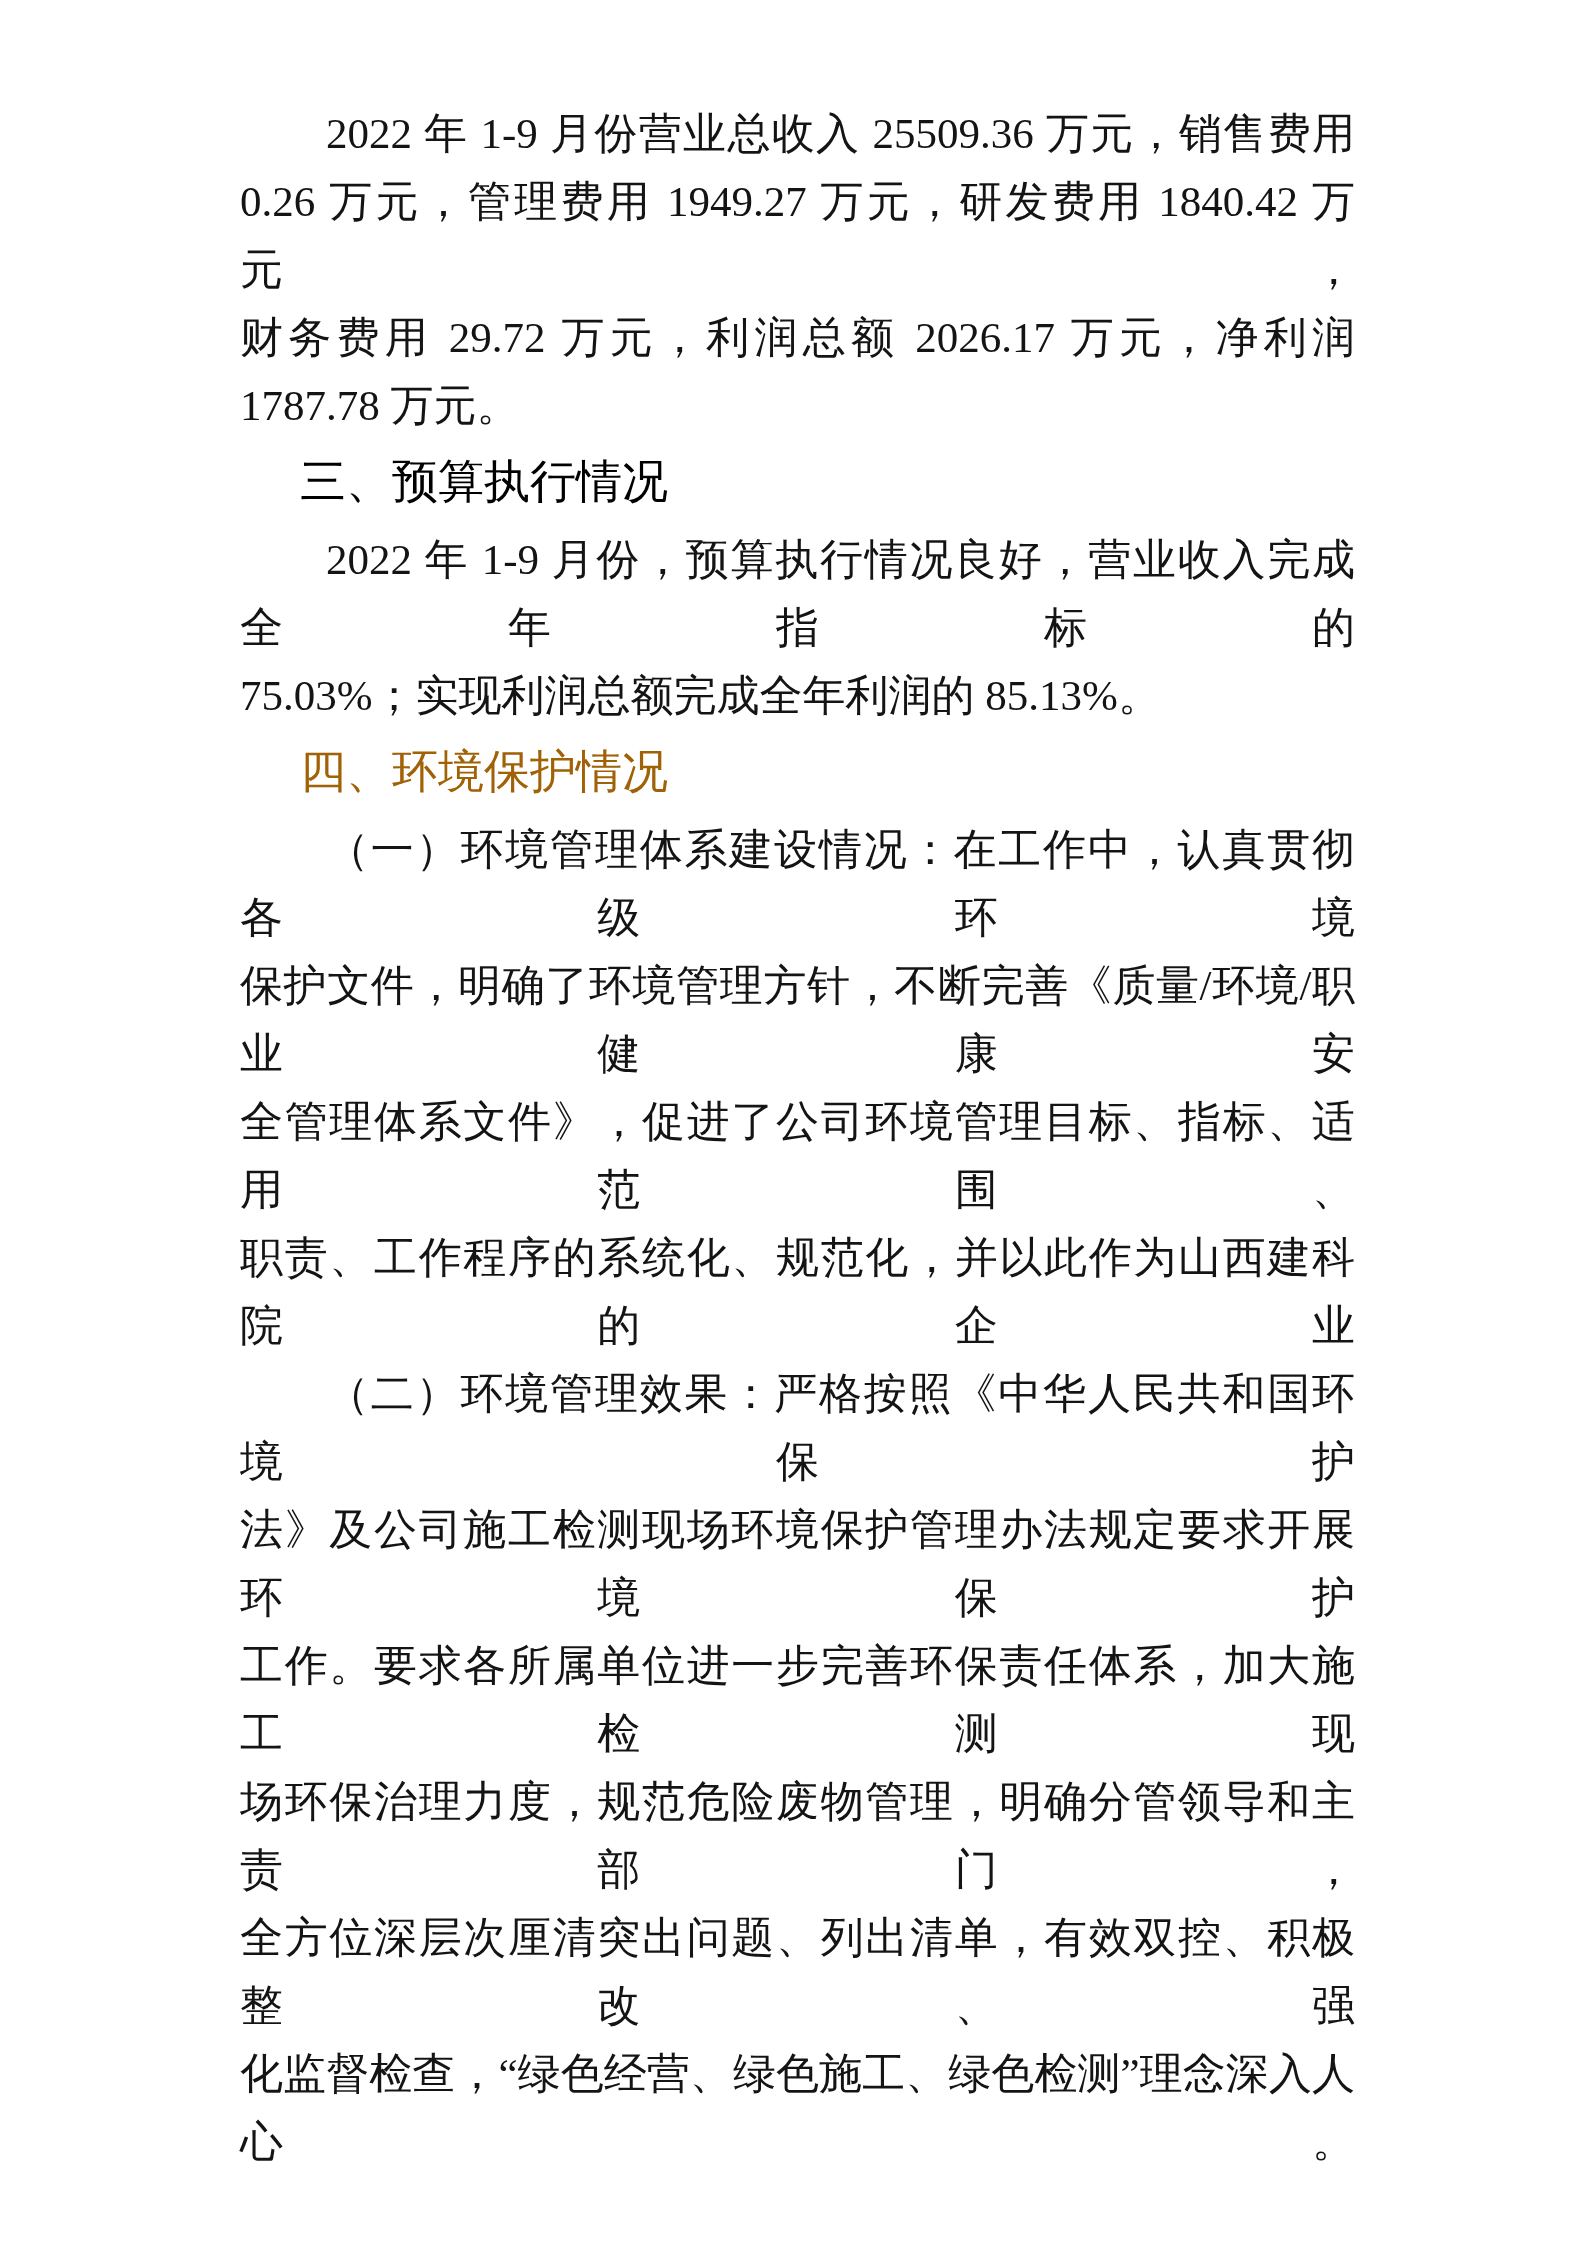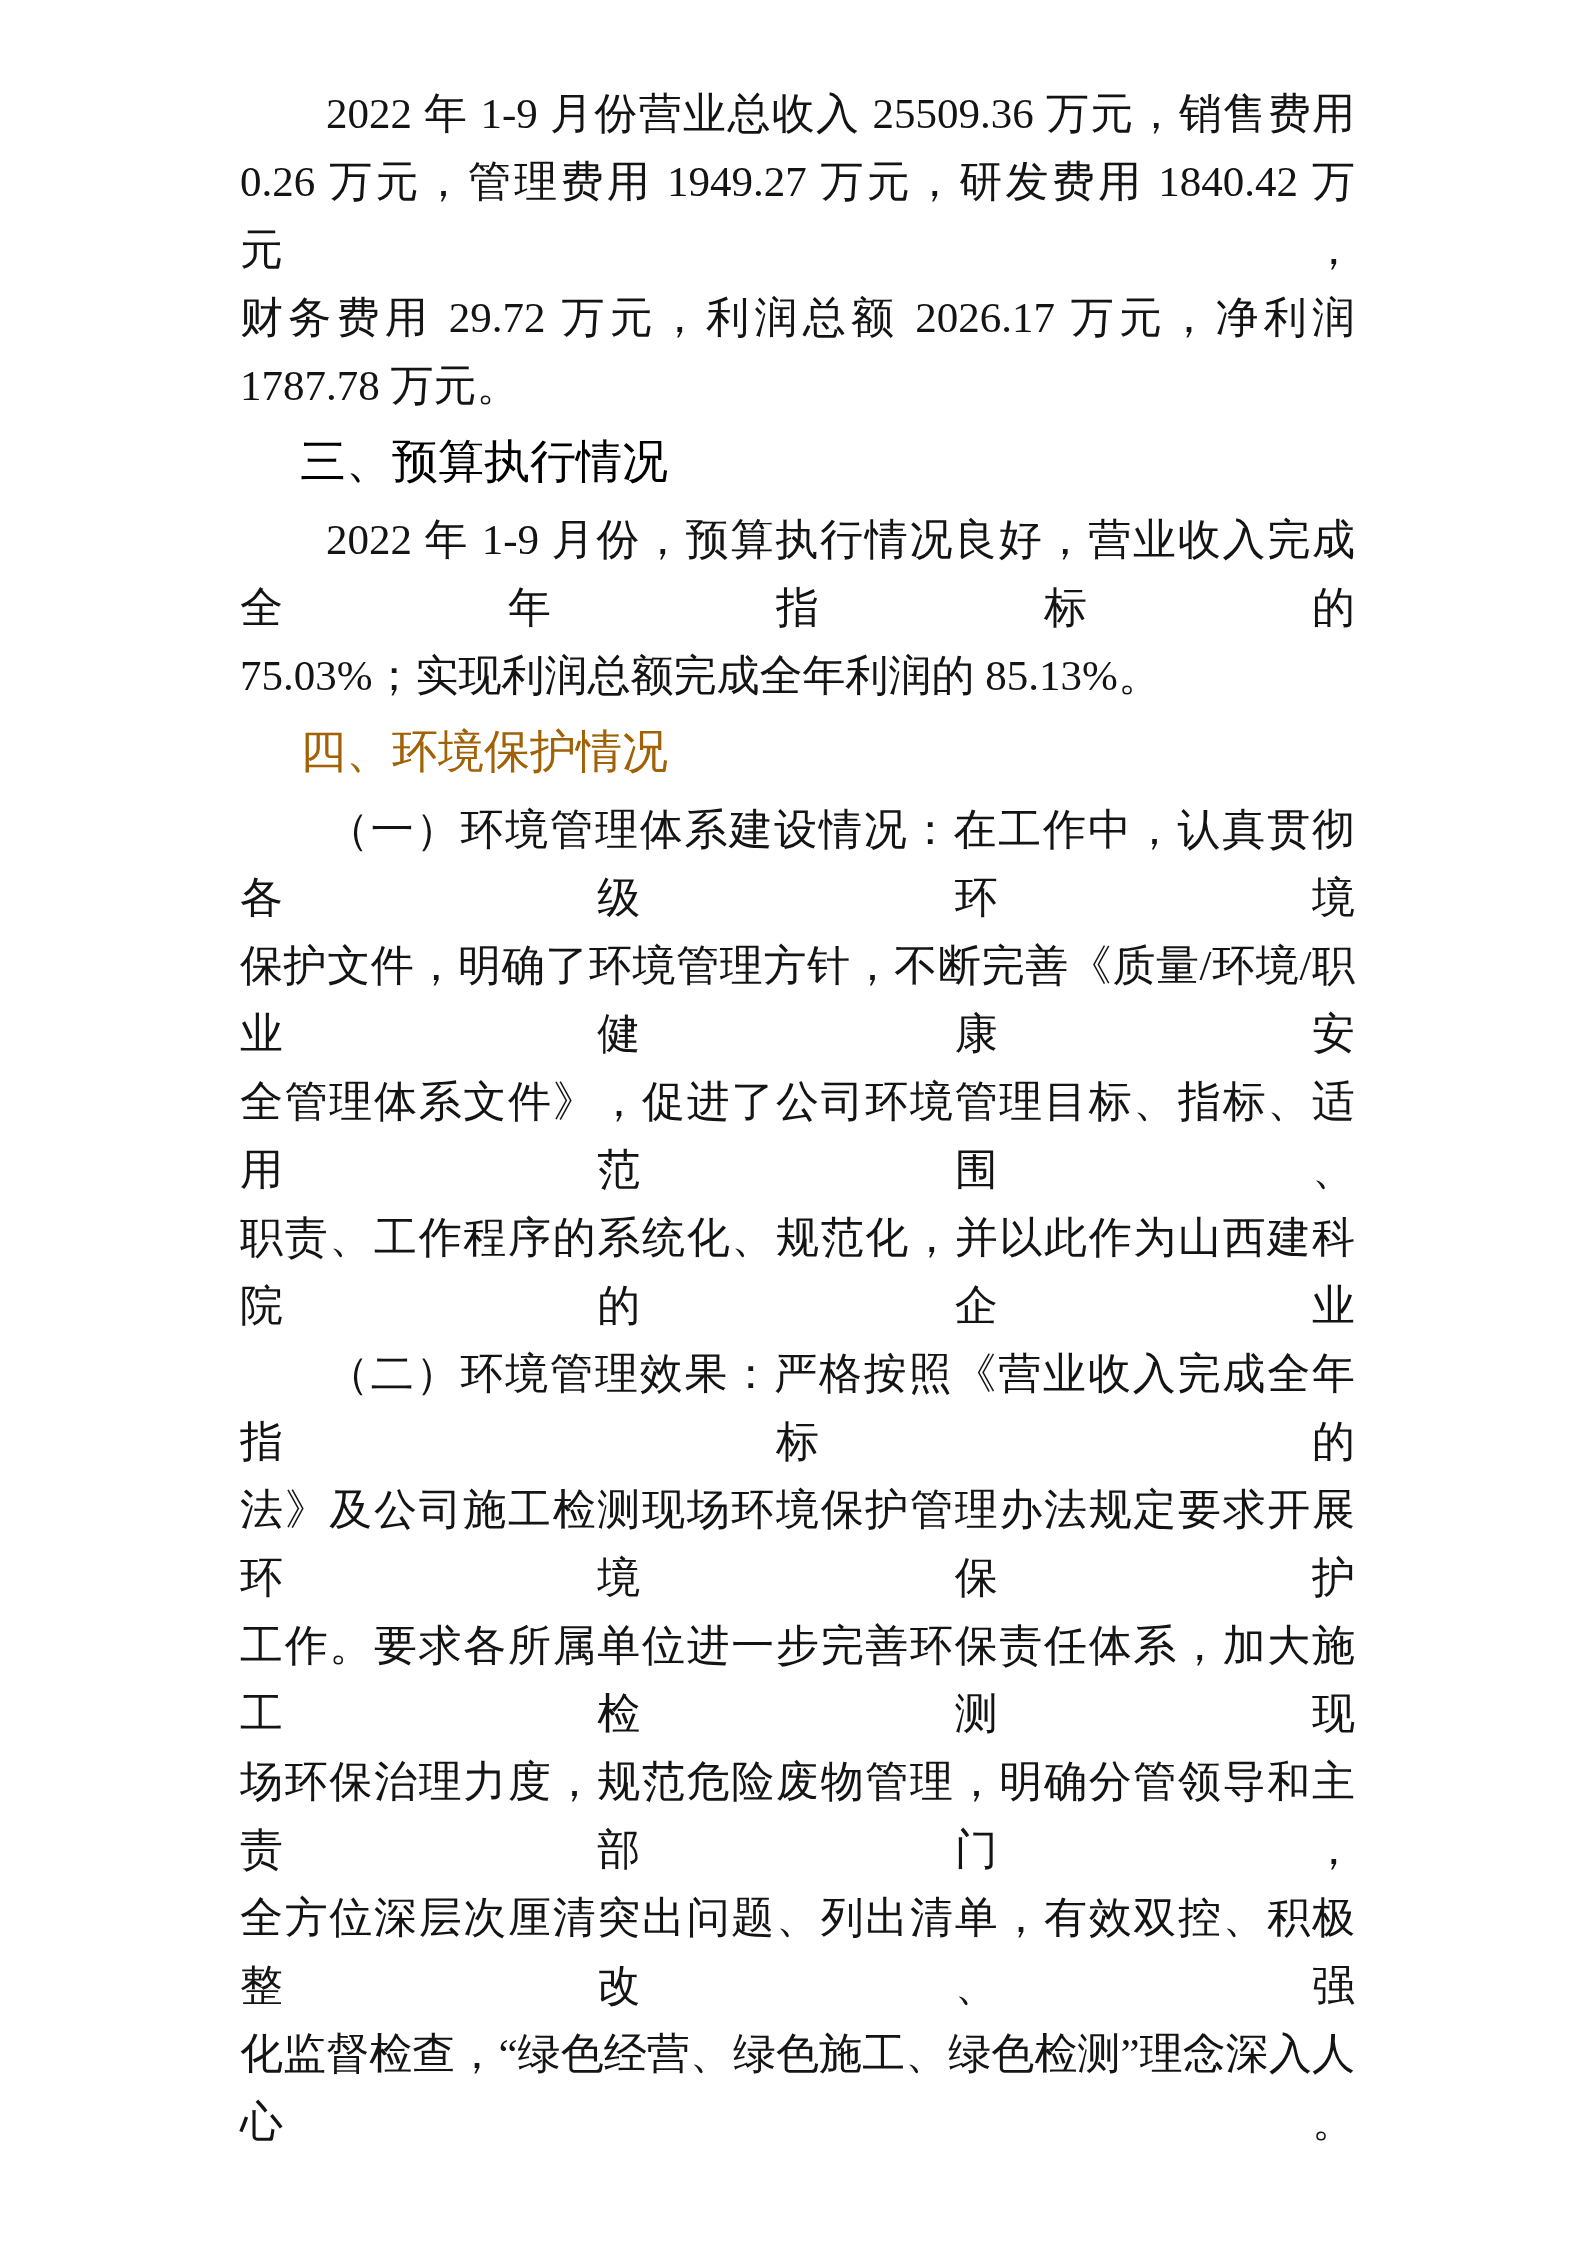--- a/index.html
+++ b/index.html
@@ -10,21 +10,21 @@
     font-family: "Liberation Serif", "DejaVu Serif", serif;
     color: #141414;
   }
   .page {
     position: absolute;
     top: 0; left: 0;
     width: 1587px;
     height: 2245px;
     background: #ffffff;
     box-sizing: border-box;
-    padding: 80px 232px 0 240px;
+    padding: 100px 232px 0 240px;
     overflow: hidden;
   }
   .line {
     font-size: 43px;
     line-height: 68px;
     text-align: justify;
     text-align-last: justify;
     text-justify: inter-character;
     white-space: normal;
     letter-spacing: 0;
@@ -59,20 +59,20 @@
       <div class="line last-left">75.03%；实现利润总额完成全年利润的 85.13%。</div>
     </div>
     <div class="heading" style="color: #a16207;">四、环境保护情况</div>
     <div class="paragraph">
       <div class="line first">（一）环境管理体系建设情况：在工作中，认真贯彻各级环境</div>
       <div class="line">保护文件，明确了环境管理方针，不断完善《质量/环境/职业健康安</div>
       <div class="line">全管理体系文件》，促进了公司环境管理目标、指标、适用范围、</div>
       <div class="line">职责、工作程序的系统化、规范化，并以此作为山西建科院的企业</div>
     </div>
     <div class="paragraph">
-      <div class="line first">（二）环境管理效果：严格按照《营业收入完成全年指标的</div>
+      <div class="line first">（二）环境管理效果：严格按照《中华人民共和国环境保护</div>
       <div class="line">法》及公司施工检测现场环境保护管理办法规定要求开展环境保护</div>
       <div class="line">工作。要求各所属单位进一步完善环保责任体系，加大施工检测现</div>
       <div class="line">场环保治理力度，规范危险废物管理，明确分管领导和主责部门，</div>
       <div class="line">全方位深层次厘清突出问题、列出清单，有效双控、积极整改、强</div>
       <div class="line">化监督检查，“绿色经营、绿色施工、绿色检测”理念深入人心。</div>
     </div>
   </div>
 
 </body></html>

